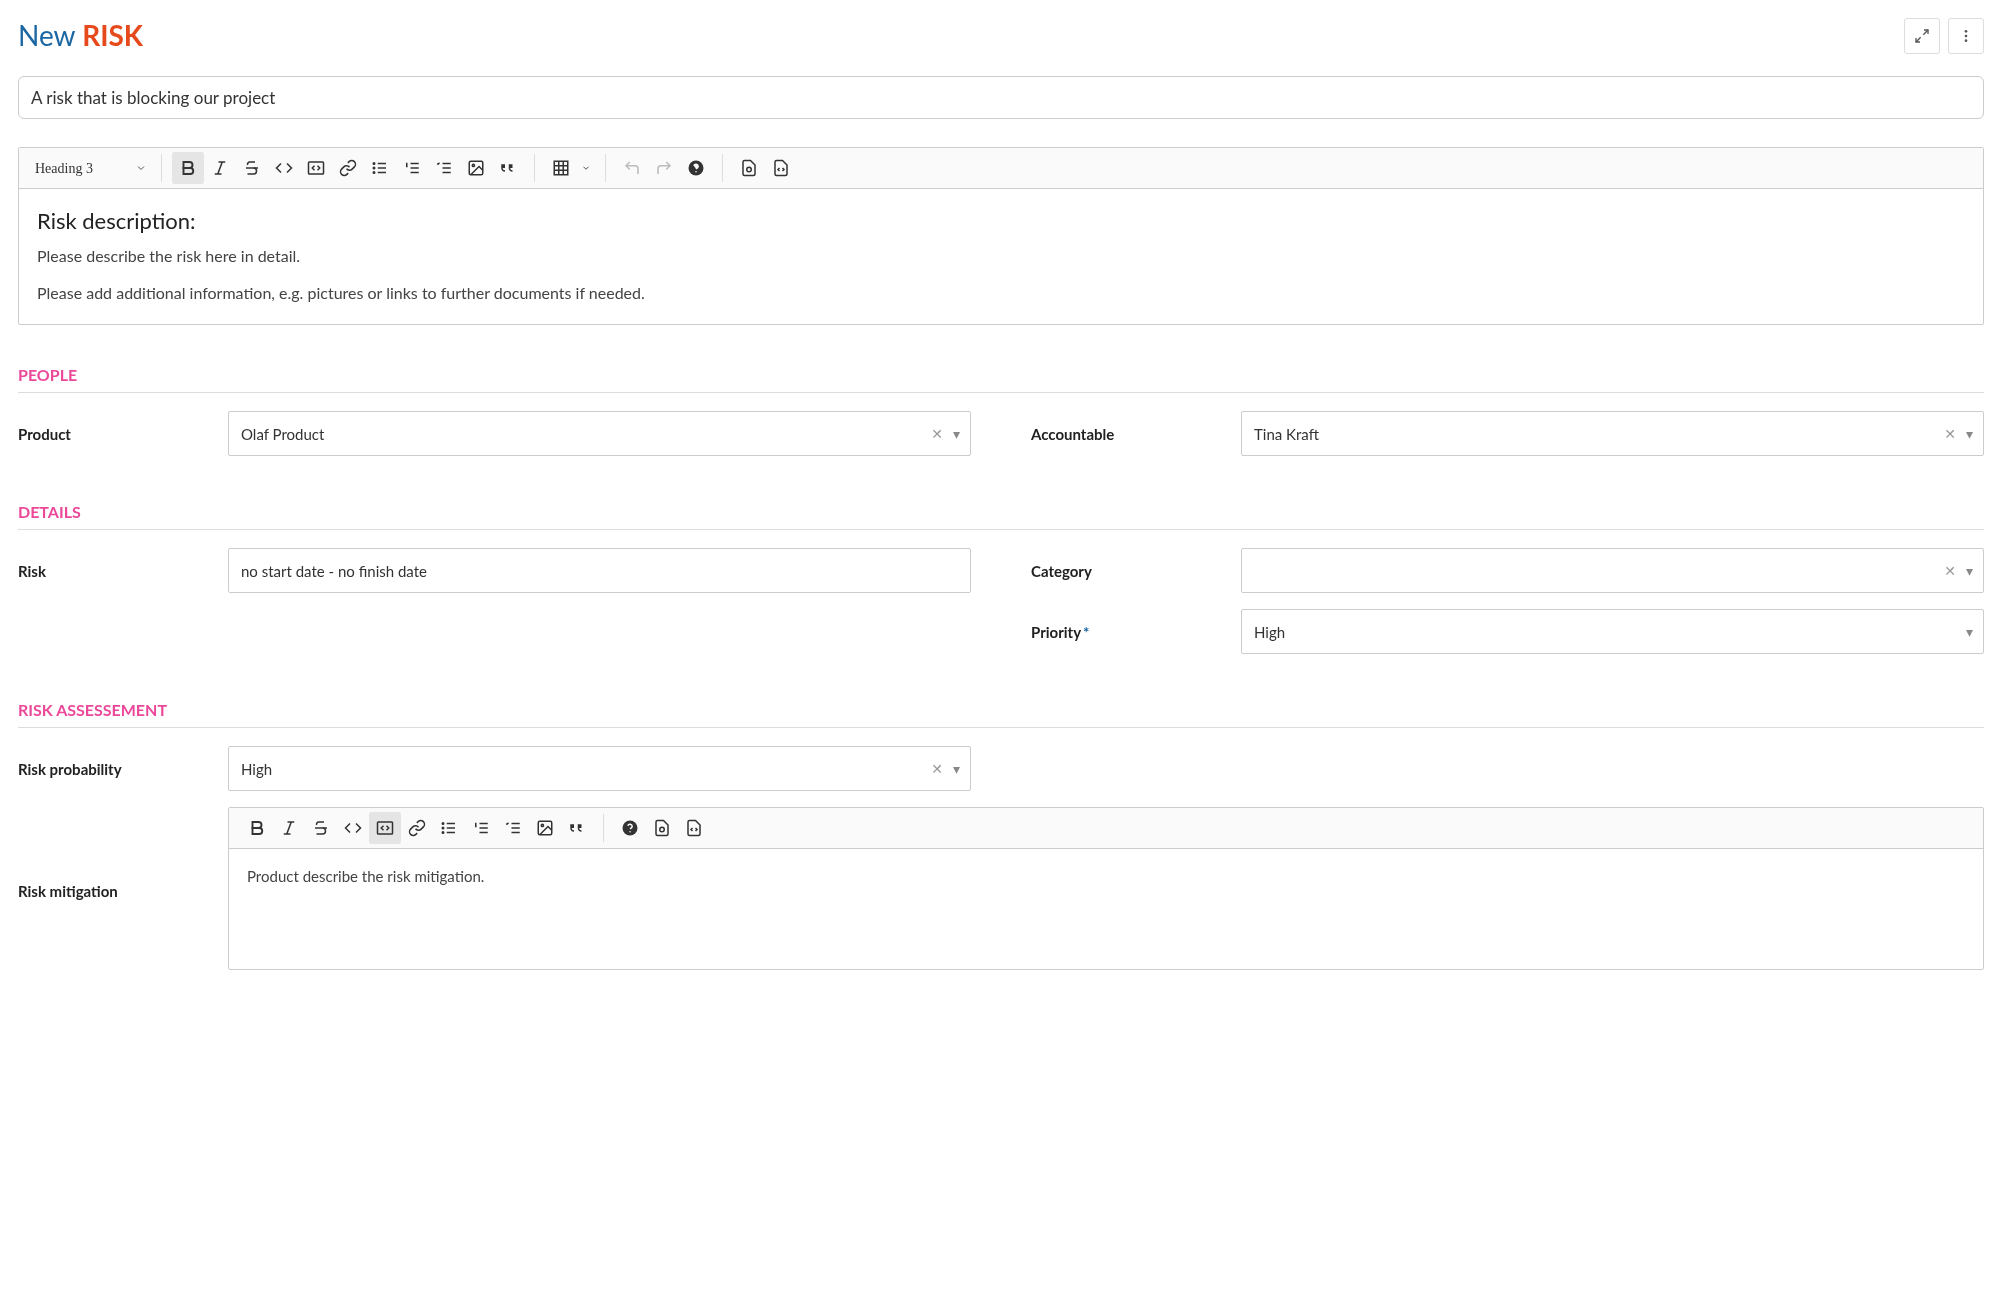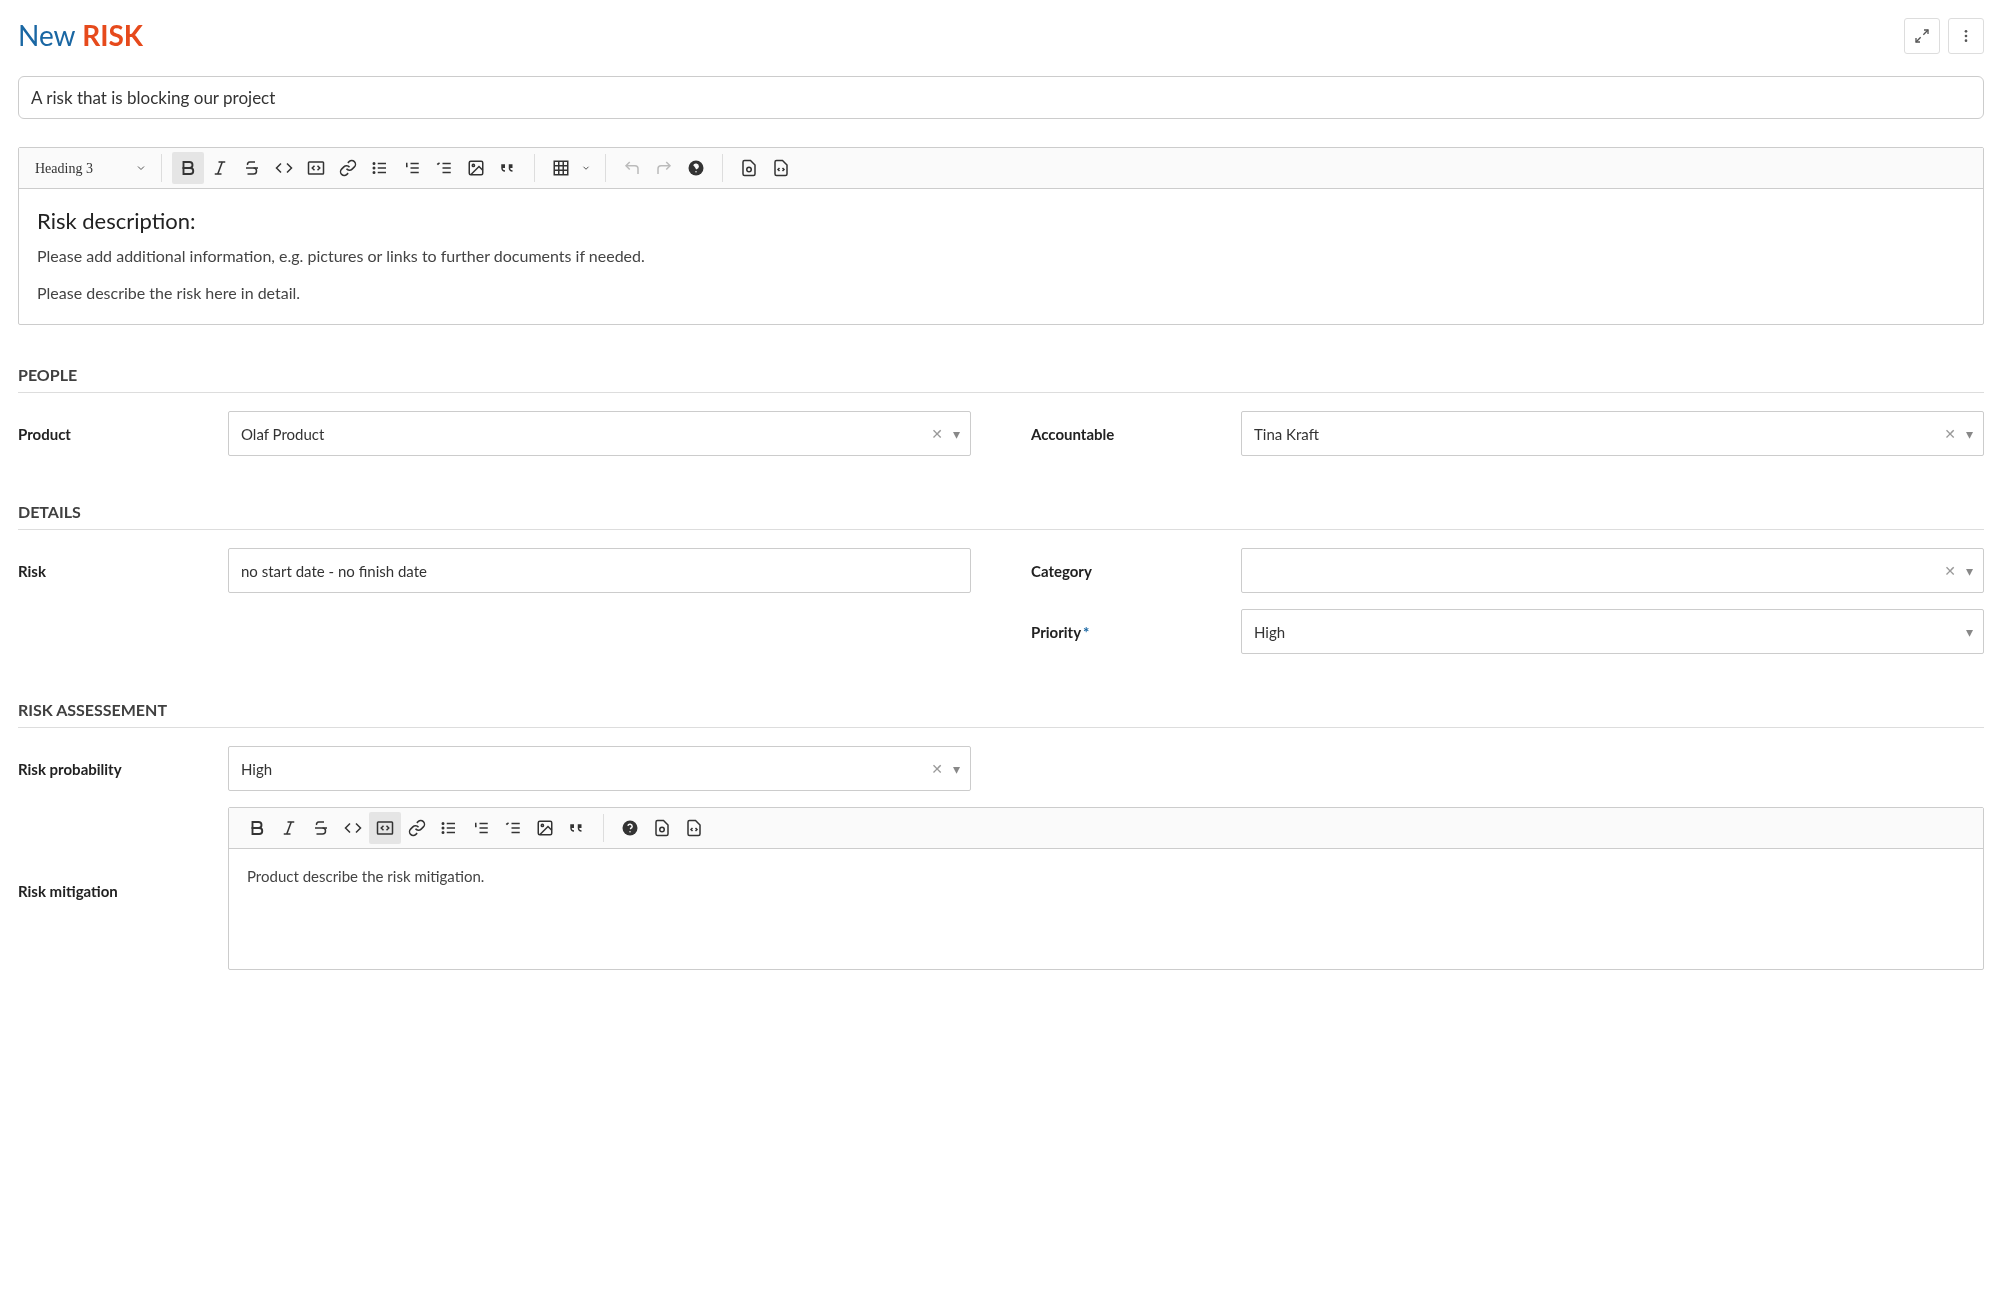--- a/index.html
+++ b/index.html
@@ -98,21 +98,21 @@
     margin: 0 0 18px;
     font-size: 16px;
     color: #444;
   }
   .editor-body p:last-child { margin-bottom: 0; }
 
   .section-header {
     font-size: 16px;
     font-weight: 700;
     text-transform: uppercase;
-    color: #404040;
+    color: #ec4899;
     padding-bottom: 8px;
     border-bottom: 1px solid #ddd;
     margin-bottom: 18px;
     margin-top: 10px;
   }
   .fields-grid {
     display: grid;
     grid-template-columns: 1fr 1fr;
     gap: 0 60px;
     margin-bottom: 30px;
@@ -359,22 +359,22 @@
           <svg width="18" height="18" viewBox="0 0 24 24" fill="none" stroke="currentColor" stroke-width="2">
             <path d="M14 2H6a2 2 0 0 0-2 2v16a2 2 0 0 0 2 2h12a2 2 0 0 0 2-2V8z"></path>
             <polyline points="10 12 8 14 10 16"></polyline>
             <polyline points="14 12 16 14 14 16"></polyline>
           </svg>
         </div>
     </div>
   </div>
   <div class="editor-body">
     <h3>Risk description:</h3>
+    <p>Please describe the risk here in detail.</p>
     <p>Please add additional information, e.g. pictures or links to further documents if needed.</p>
-    <p>Please describe the risk here in detail.</p>
   </div>
 </div>
 
 
 <div class="section-header">PEOPLE</div>
 <div class="fields-grid">
   <div class="field-row">
     <div class="field-label">Product</div>
     <div class="field-control">
       <div class="select-box">

